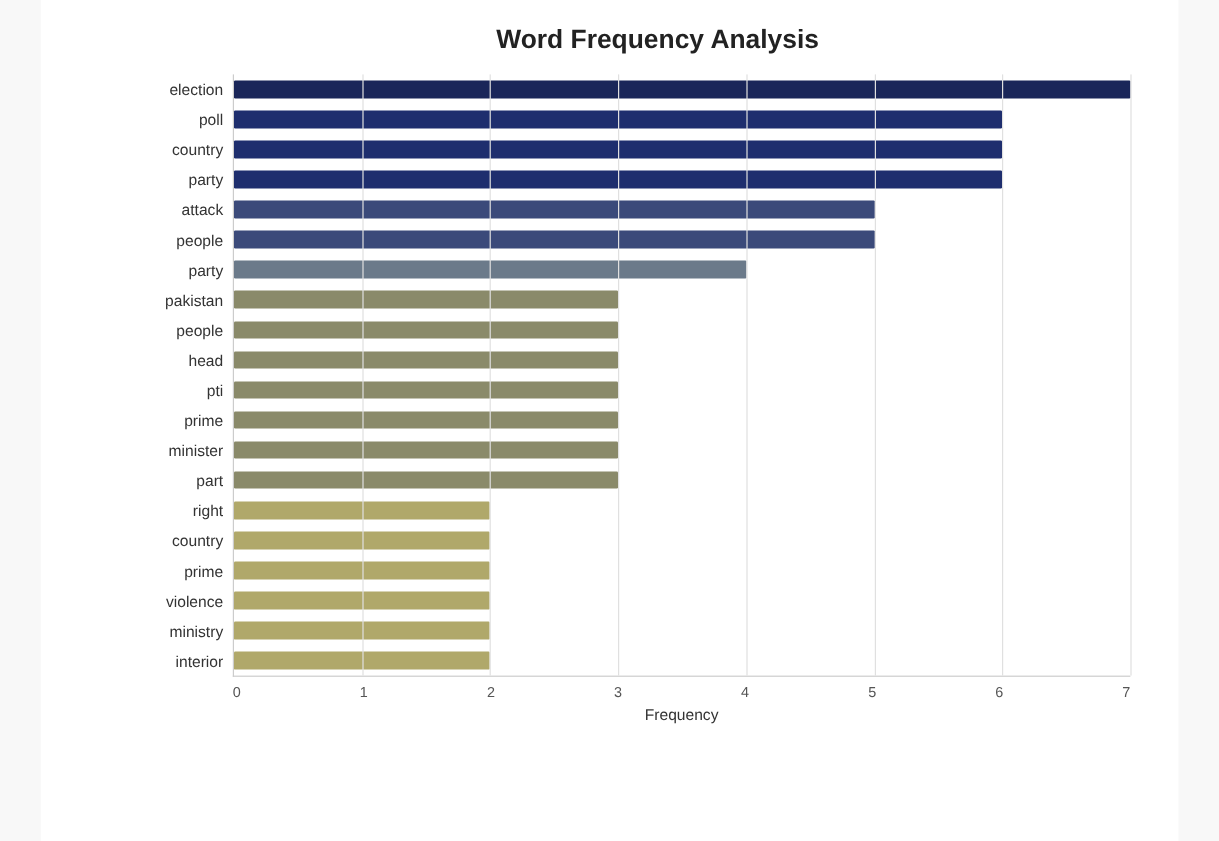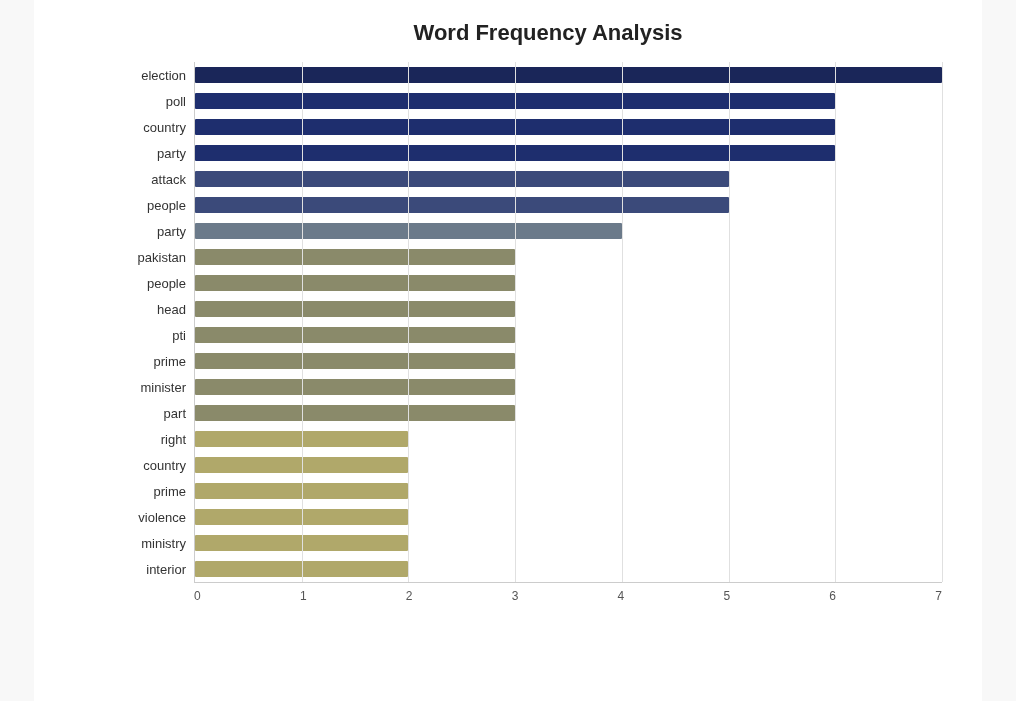--- a/index.html
+++ b/index.html
@@ -208,15 +208,16 @@
       <div class="x-tick-container" id="x-ticks">
           <div class="x-tick">0</div>
           <div class="x-tick">1</div>
           <div class="x-tick">2</div>
           <div class="x-tick">3</div>
           <div class="x-tick">4</div>
           <div class="x-tick">5</div>
           <div class="x-tick">6</div>
           <div class="x-tick">7</div>
         </div>
+      <div class="x-axis-label" style="margin-left:0; margin-top:4px; text-align:center;">Frequency</div>
     </div>
   </div>
 </div>
 
 </body></html>

